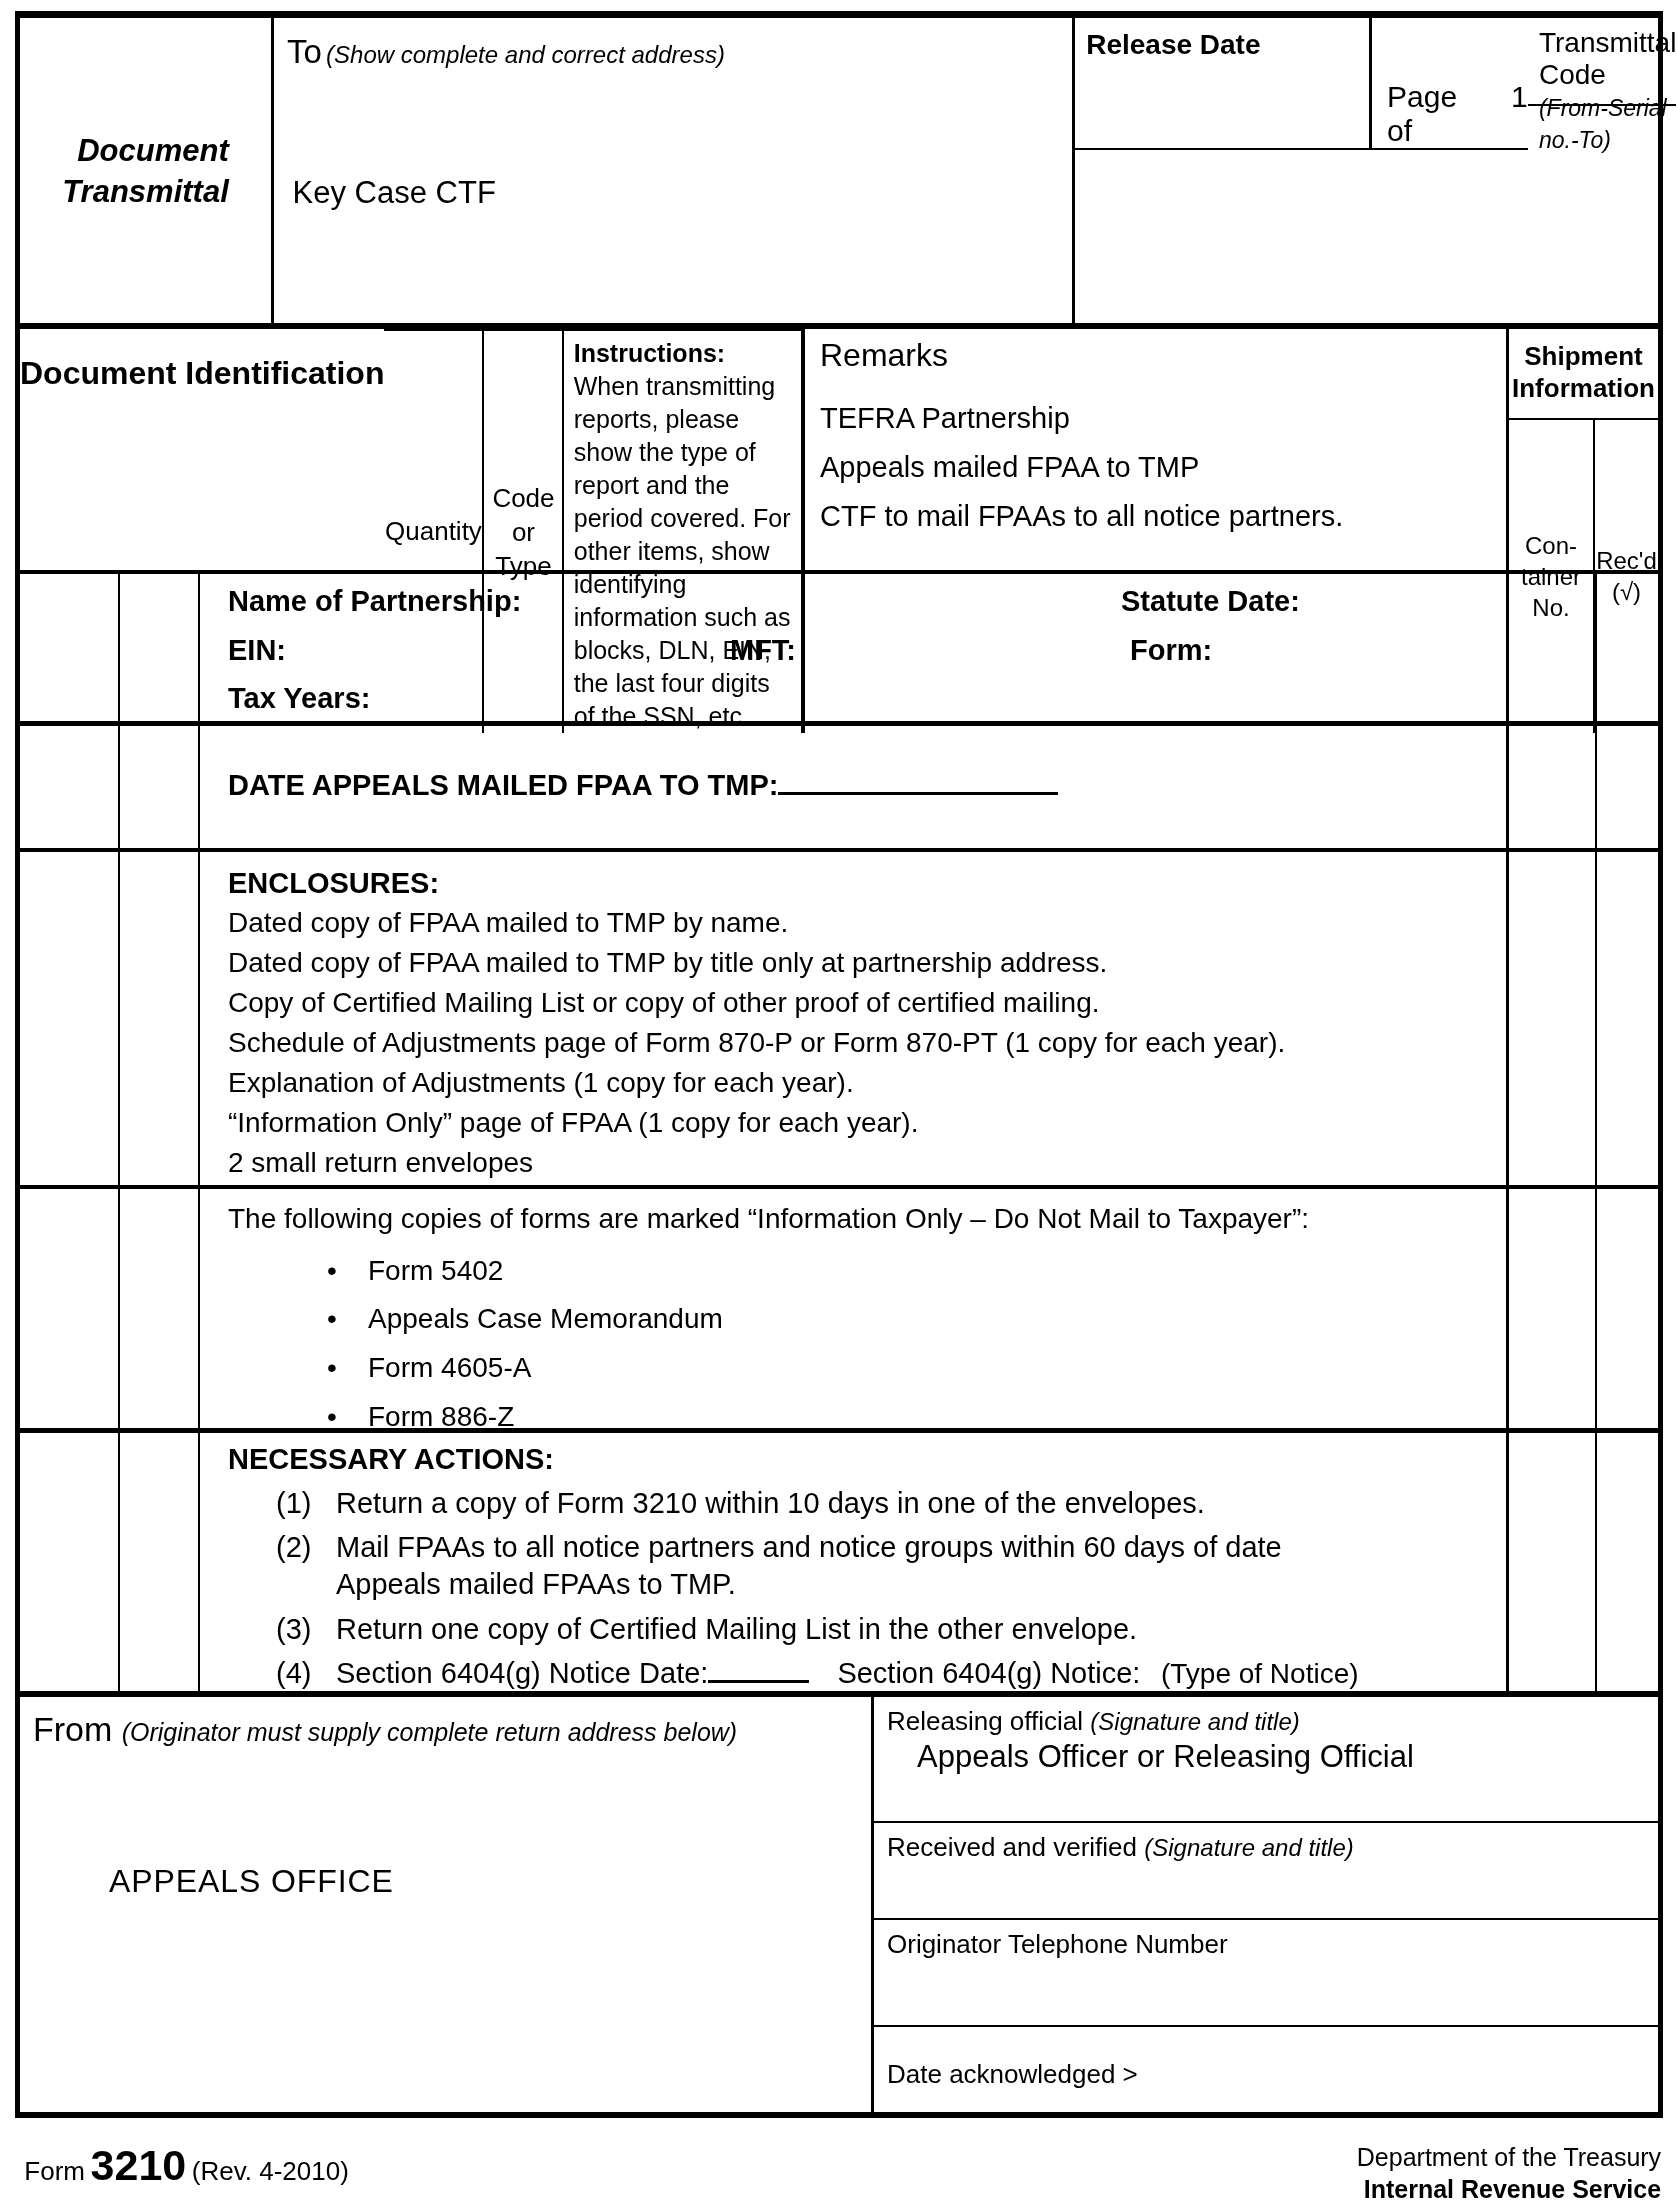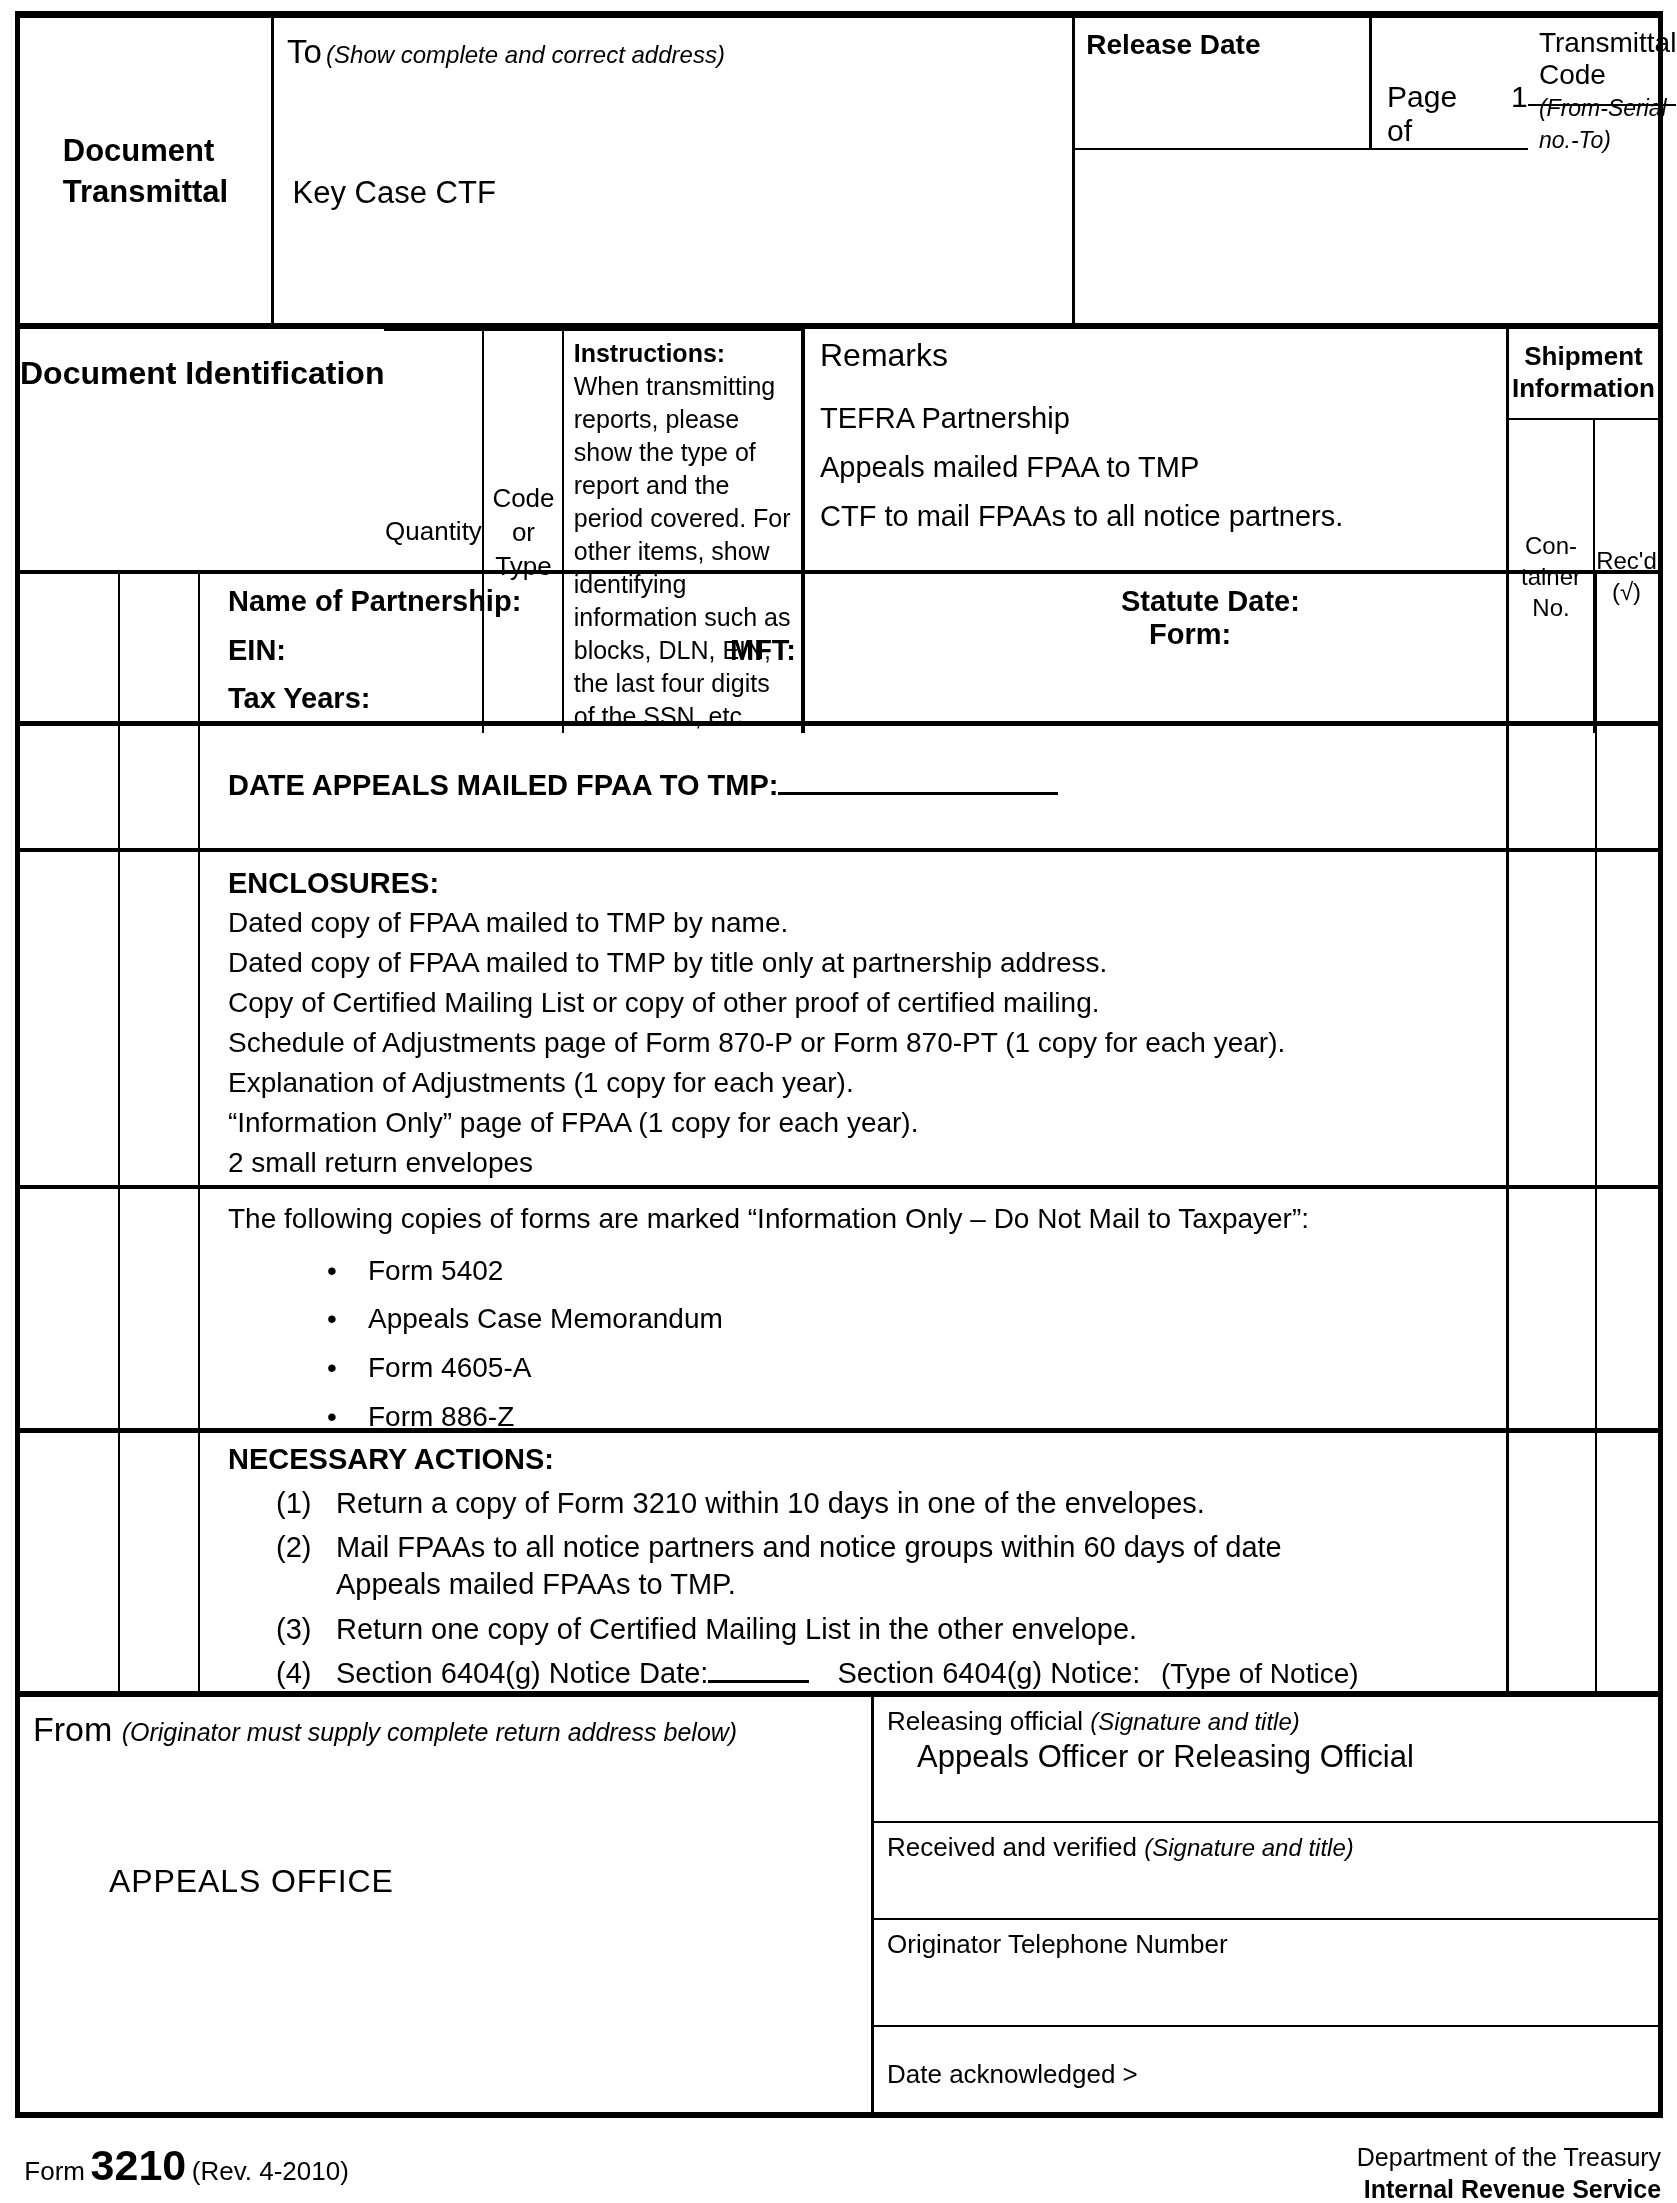--- a/index.html
+++ b/index.html
@@ -17,21 +17,21 @@
     margin: 11.2px 0 0 15px;
     width: 1648px;
     border: 5.6px solid #000;
     border-top-width: 7.5px;
     border-bottom-width: 6.5px;
     background: #fff;
   }
 
   
   .sec-header { display: grid; grid-template-columns: 254px 801px 1fr; height: 305px; }
-  .h-col1 { border-right: 3.7px solid #000; display: flex; align-items: center; justify-content: center; text-align: left; }
+  .h-col1 { border-right: 3.7px solid #000; display: flex; align-items: center; justify-content: center; text-align: right; font-style: italic; }
   .h-title { font-size: 31px; font-weight: bold; line-height: 41px; white-space: pre-line; }
   .h-col2 { border-right: 3.7px solid #000; padding: 15px 0 0 13px; }
   .to-label { font-size: 33px; }
   .hint { font-style: italic; font-size: 24px; }
   .to-value { margin: 104px 0 0 5.6px; font-size: 31px; }
   .h-col3 { display: flex; flex-direction: row; }
   .h-r1 { height: 132px; display: grid; grid-template-columns: 297px 1fr; border-bottom: 2.8px solid #000; }
   .rel-cell { border-right: 3.7px solid #000; padding: 11.2px 0 0 11.2px; font-weight: bold; font-size: 28px; }
   .page-cell { padding: 62px 0 0 15px; font-size: 30px; }
   .page-val { margin-left: 54px; }
@@ -168,21 +168,21 @@
   </div>
 
   <div class="drow r1">
     <div></div>
     <div class="c-code"></div>
     <div class="c-main">
       <span class="fld" style="left:28px; top:11.2px;">Name of Partnership:</span>
       <span class="fld" style="left:921px; top:11.2px;">Statute Date:</span>
       <span class="fld" style="left:28px; top:60px;">EIN:</span>
       <span class="fld" style="left:530px; top:60px;">MFT:</span>
-      <span class="fld" style="left:930px; top:44px;margin-left:19px;">Form:</span>
+      <span class="fld" style="left:930px; top:60px;">Form:</span>
       <span class="fld" style="left:28px; top:108px;">Tax Years:</span>
     </div>
     <div class="c-cont"></div>
     <div class="c-recd"></div>
   </div>
 
   <div class="drow r2">
     <div></div>
     <div class="c-code"></div>
     <div class="c-main">

